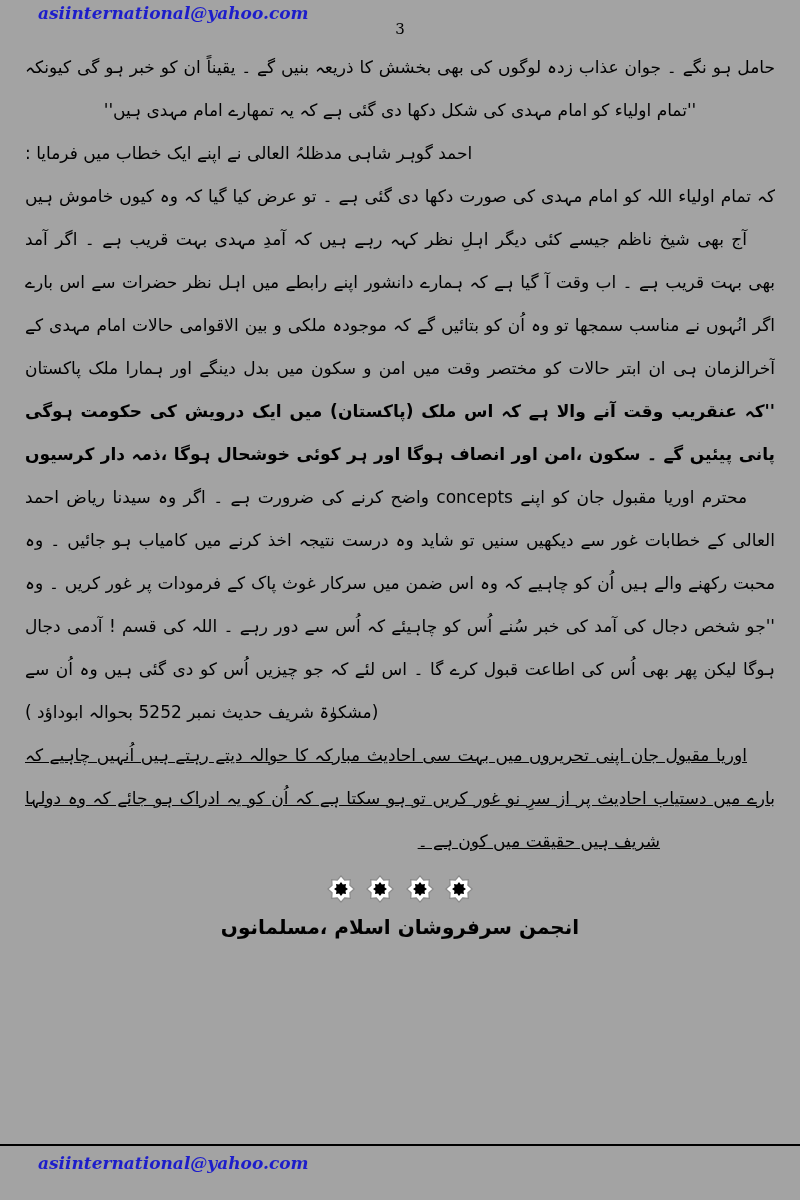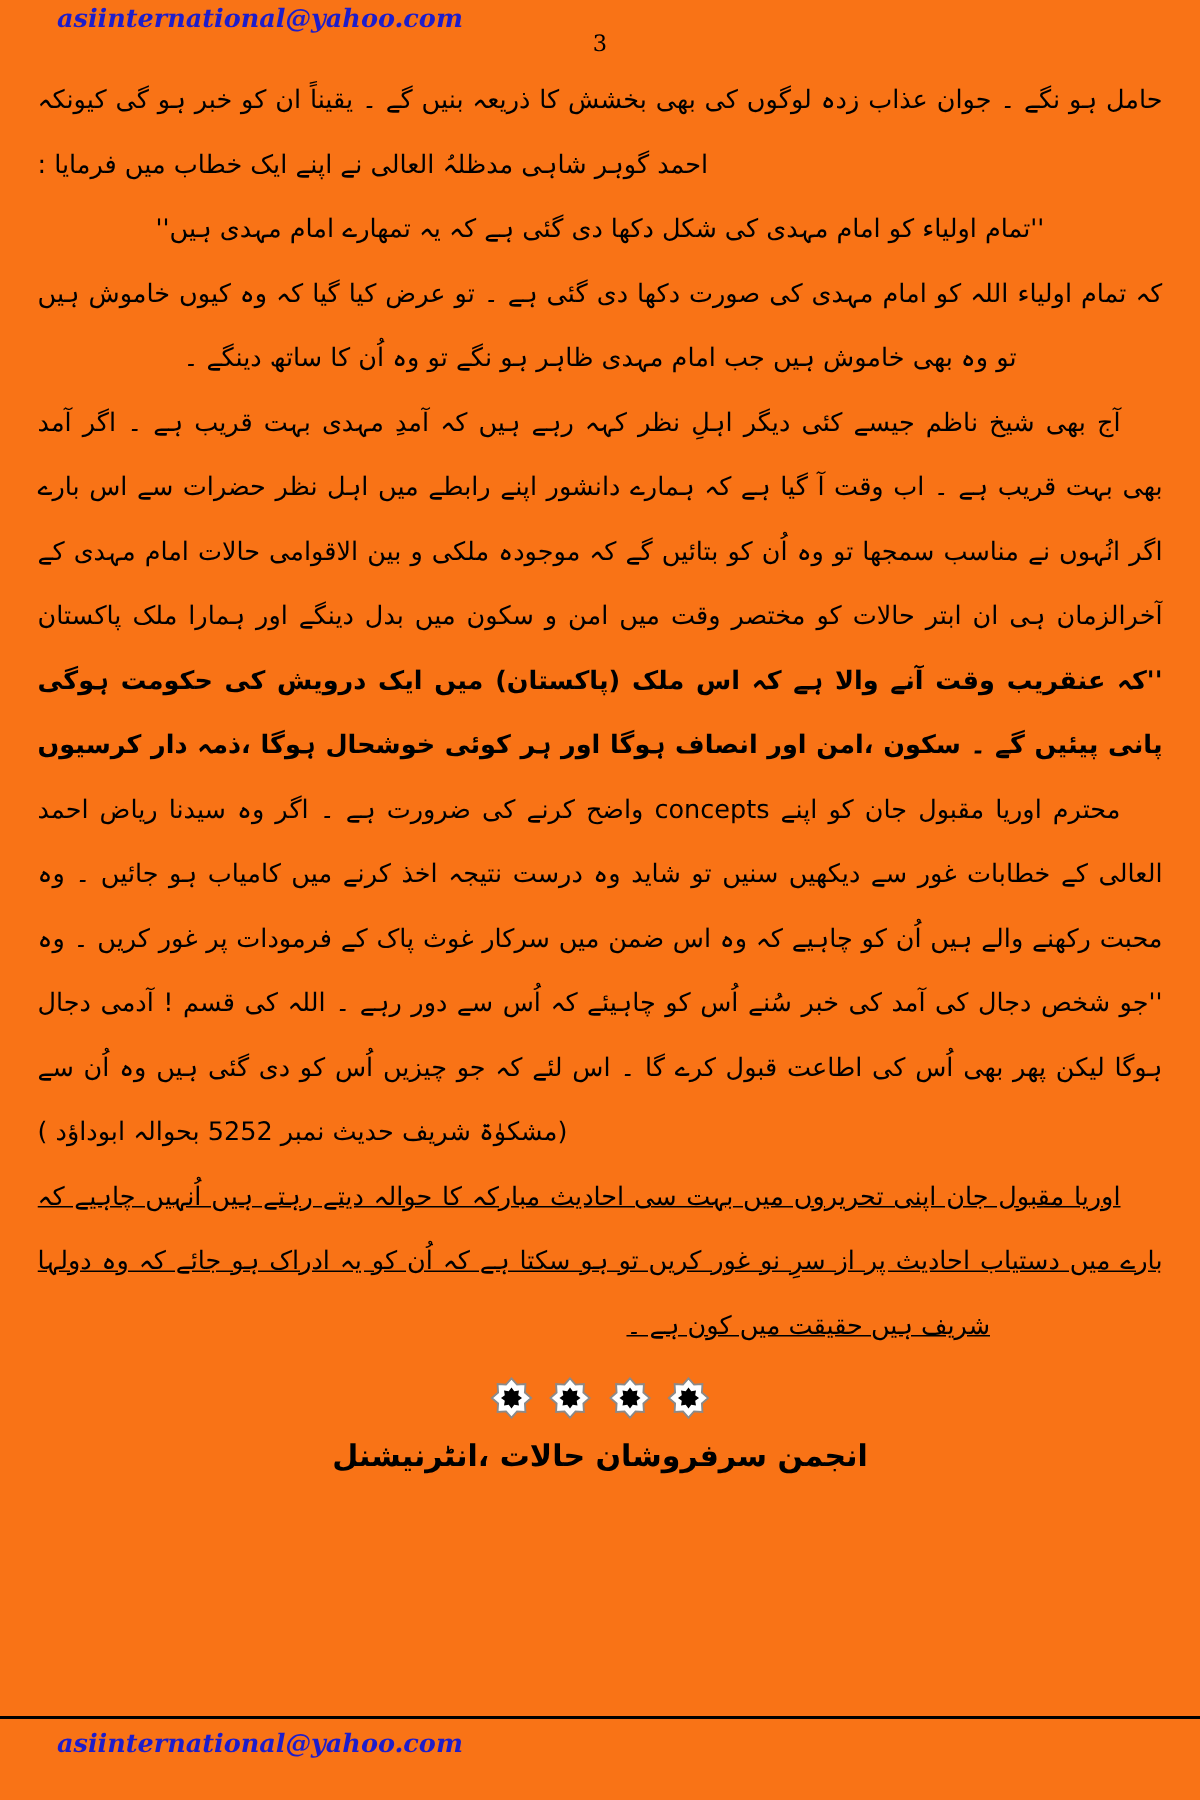--- a/index.html
+++ b/index.html
@@ -1,16 +1,16 @@
 <!DOCTYPE html>
 <html lang="ur"><head>
 <meta charset="utf-8">
 <style>
   html,body{margin:0;padding:0;background:#fff;}
-  #page{position:relative;width:800px;height:1200px;background:#f97316;overflow:hidden;
+  #page{position:relative;width:800px;height:1200px;background:#a3a3a3;overflow:hidden;
         font-family:"DejaVu Sans",sans-serif;color:#000;}
   
   #hdr{position:relative;height:46px;}
   .email-link{font-family:"DejaVu Serif",serif;font-style:italic;font-weight:bold;
               color:#1d1dcb;font-size:17px;text-decoration:none;}
   #hdr-email{position:absolute;left:38px;top:3px;}
   #page-num{position:absolute;left:0;right:0;top:20px;text-align:center;
             font-family:"DejaVu Serif",serif;font-size:15px;}
   
   #body-text{margin:0 25px;}
@@ -41,24 +41,23 @@
 
 <div id="page">
 
   <div id="hdr">
     <a id="hdr-email" class="email-link" href="#">asiinternational@yahoo.com</a>
     <div id="page-num">3</div>
   </div>
 
   <div id="body-text">
       <div class="line justify" dir="rtl">حامل ہو نگے ۔ جوان عذاب زدہ لوگوں کی بھی بخشش کا ذریعہ بنیں گے ۔ یقیناً ان کو خبر ہو گی کیونکہ ہمارے مُرشد کریم سیدنا ریاض</div>
+      <div class="line center" dir="rtl">''تمام اولیاء کو امام مہدی کی شکل دکھا دی گئی ہے کہ یہ تمھارے امام مہدی ہیں''</div>
       <div class="line left" dir="rtl">احمد گوہر شاہی مدظلہُ العالی نے اپنے ایک خطاب میں فرمایا :</div>
-      <div class="line center" dir="rtl">''تمام اولیاء کو امام مہدی کی شکل دکھا دی گئی ہے کہ یہ تمھارے امام مہدی ہیں''</div>
       <div class="line justify" dir="rtl">کہ تمام اولیاء اللہ کو امام مہدی کی صورت دکھا دی گئی ہے ۔ تو عرض کیا گیا کہ وہ کیوں خاموش ہیں ۔ فرمایا جب امام مہدی خاموش ہیں</div>
-      <div class="line center" dir="rtl">تو وہ بھی خاموش ہیں جب امام مہدی ظاہر ہو نگے تو وہ اُن کا ساتھ دینگے ۔</div>
       <div class="line justify indent" dir="rtl">آج بھی شیخ ناظم جیسے کئی دیگر اہلِ نظر کہہ رہے ہیں کہ آمدِ مہدی بہت قریب ہے ۔ اگر آمد مہدی قریب ہے تو پھر آمد دجال</div>
       <div class="line justify" dir="rtl">بھی بہت قریب ہے ۔ اب وقت آ گیا ہے کہ ہمارے دانشور اپنے رابطے میں اہل نظر حضرات سے اس بارے میں استفسار کریں ۔</div>
       <div class="line justify" dir="rtl">اگر انُہوں نے مناسب سمجھا تو وہ اُن کو بتائیں گے کہ موجودہ ملکی و بین الاقوامی حالات امام مہدی کے ظہور کا پیش خیمہ ہیں ۔ امام</div>
       <div class="line justify" dir="rtl">آخرالزمان ہی ان ابتر حالات کو مختصر وقت میں امن و سکون میں بدل دینگے اور ہمارا ملک پاکستان خوشحالی کی راہ پر گامزن ہو جائیگا ۔</div>
       <div class="line justify bold" dir="rtl">''کہ عنقریب وقت آنے والا ہے کہ اس ملک (پاکستان) میں ایک درویش کی حکومت ہوگی ،بکری اور شیر ایک ہی جگہ</div>
       <div class="line justify bold" dir="rtl">پانی پیئیں گے ۔ سکون ،امن اور انصاف ہوگا اور ہر کوئی خوشحال ہوگا ،ذمہ دار کرسیوں پر خداترس اور درویش ہی بیٹھیں گے ۔''</div>
       <div class="line justify indent" dir="rtl">محترم اوریا مقبول جان کو اپنے concepts واضح کرنے کی ضرورت ہے ۔ اگر وہ سیدنا ریاض احمد گوہر شاہی مدظلہُ</div>
       <div class="line justify" dir="rtl">العالی کے خطابات غور سے دیکھیں سنیں تو شاید وہ درست نتیجہ اخذ کرنے میں کامیاب ہو جائیں ۔ وہ اولیاء کرام سے عقیدت و</div>
       <div class="line justify" dir="rtl">محبت رکھنے والے ہیں اُن کو چاہیے کہ وہ اس ضمن میں سرکار غوث پاک کے فرمودات پر غور کریں ۔ وہ احادیث پر غور کریں ۔</div>
       <div class="line justify" dir="rtl">''جو شخص دجال کی آمد کی خبر سُنے اُس کو چاہیئے کہ اُس سے دور رہے ۔ اللہ کی قسم ! آدمی دجال کے پاس آئے گا تو خود کو مومن سمجھتا</div>
@@ -88,19 +87,19 @@
     <circle cx="16" cy="16" r="3.2" fill="#000000"></circle>
   </svg>
 
   <svg width="28" height="28" viewBox="0 0 32 32">
     <polygon points="16,1 20.2,5.8 26.6,5.4 26.2,11.8 31,16 26.2,20.2 26.6,26.6 20.2,26.2 16,31 11.8,26.2 5.4,26.6 5.8,20.2 1,16 5.8,11.8 5.4,5.4 11.8,5.8" fill="#ffffff" stroke="#8a8a8a" stroke-width="1.4"></polygon>
     <polygon points="16,8 18.1,10.9 21.7,10.3 21.1,13.9 24,16 21.1,18.1 21.7,21.7 18.1,21.1 16,24 13.9,21.1 10.3,21.7 10.9,18.1 8,16 10.9,13.9 10.3,10.3 13.9,10.9" fill="#000000"></polygon>
     <circle cx="16" cy="16" r="3.2" fill="#000000"></circle>
   </svg>
 </div>
 
-  <div id="org-line">انجمن سرفروشان حالات ،انٹرنیشنل</div>
+  <div id="org-line">انجمن سرفروشان اسلام ،مسلمانوں</div>
 
   <div id="ftr">
     <a id="ftr-email" class="email-link" href="#">asiinternational@yahoo.com</a>
   </div>
 
 </div>
 
 </body></html>

